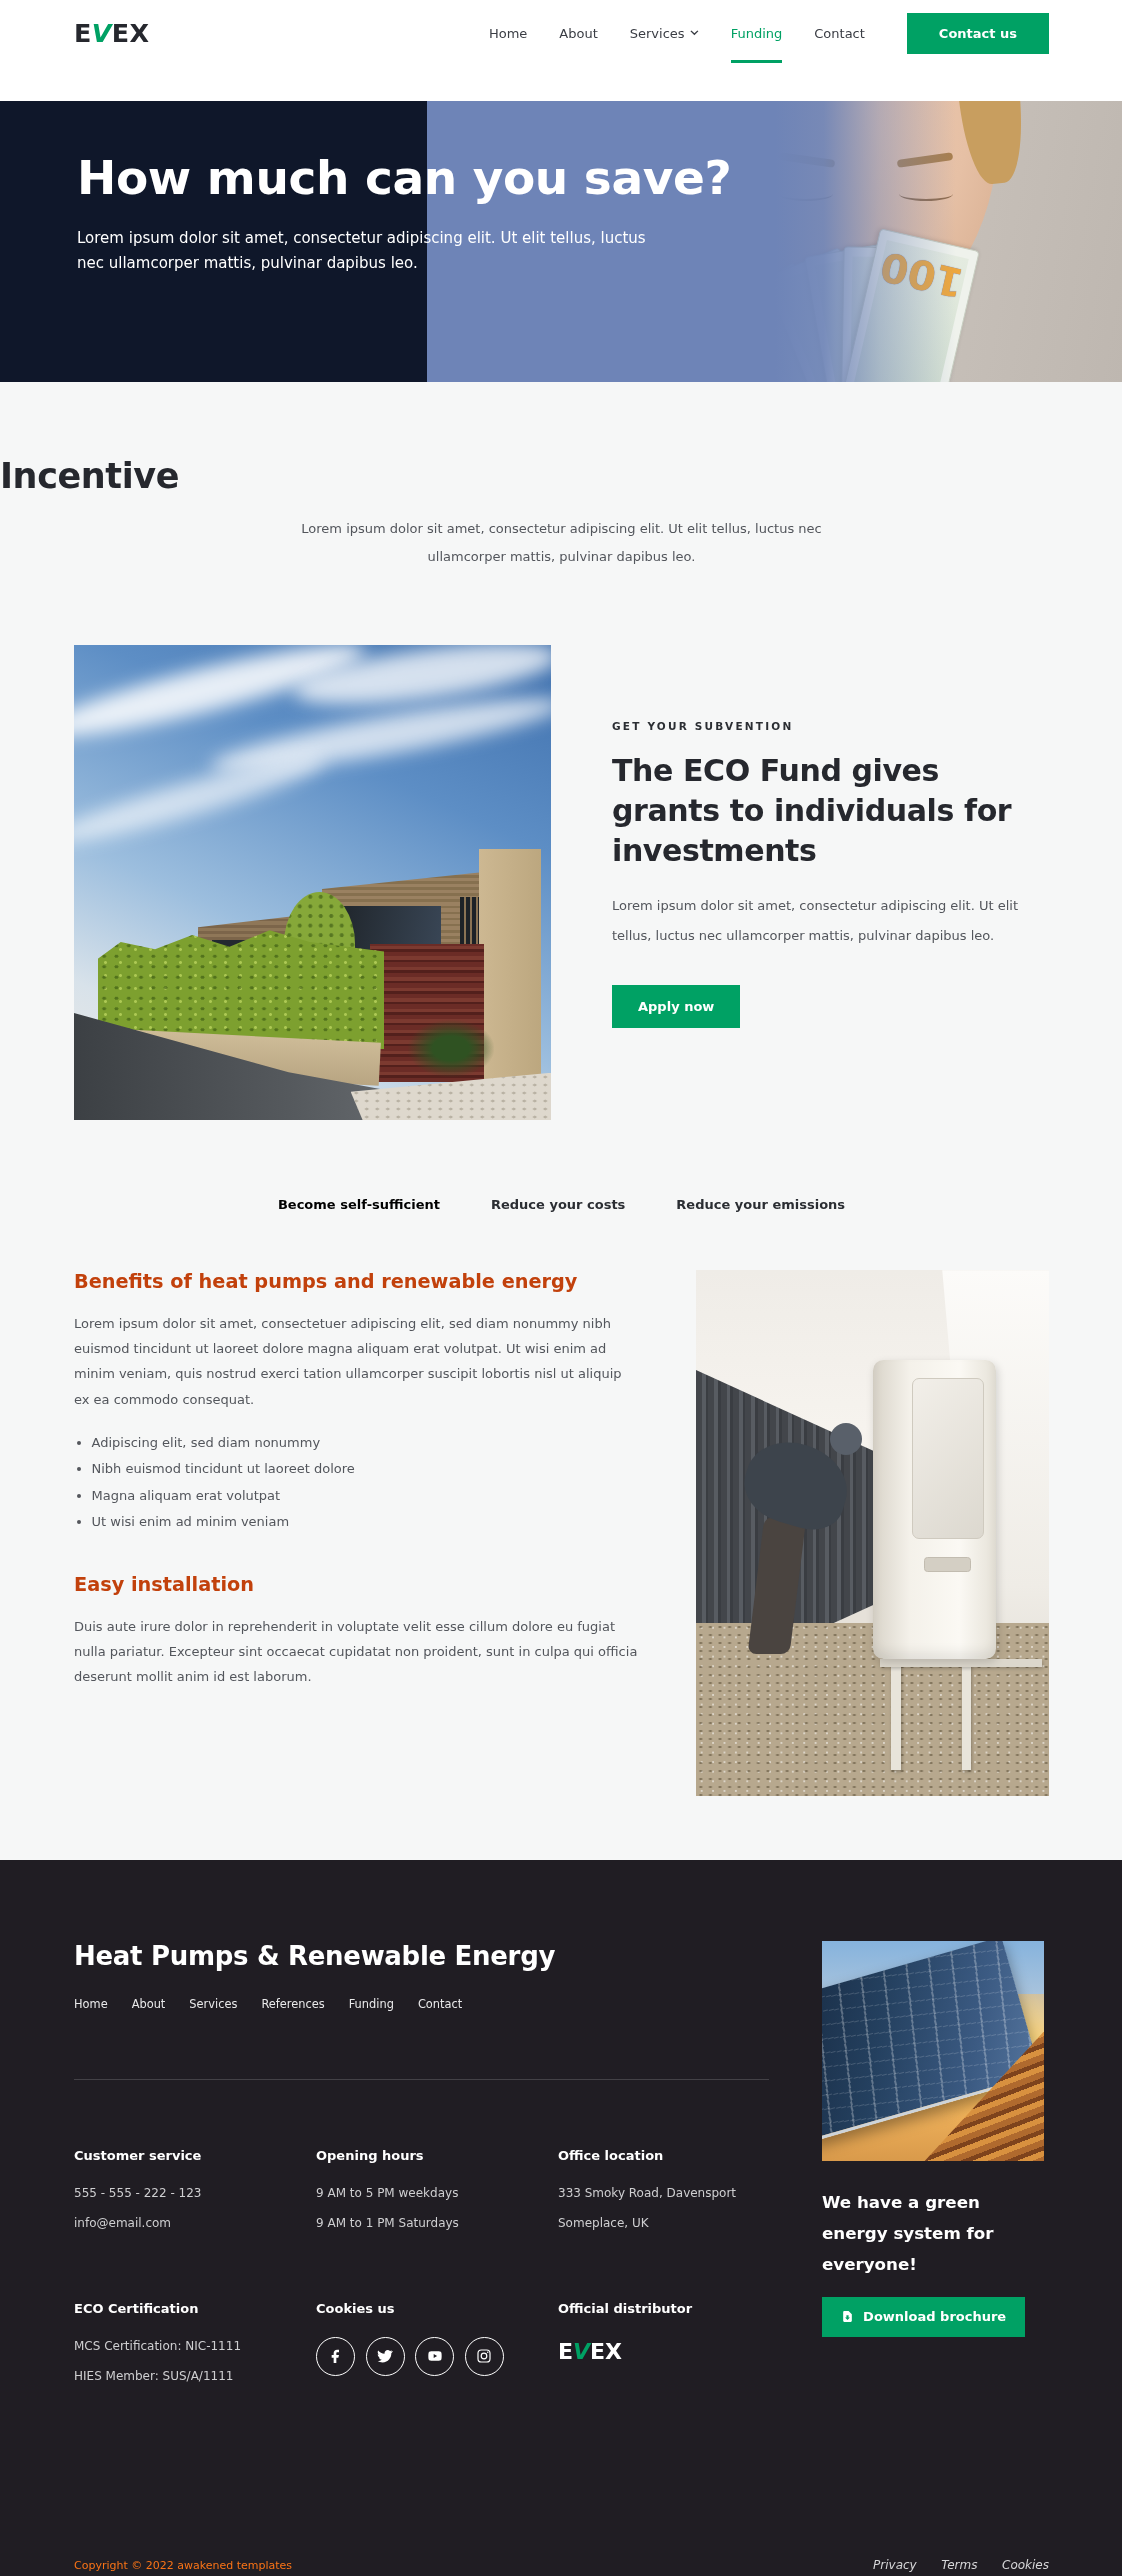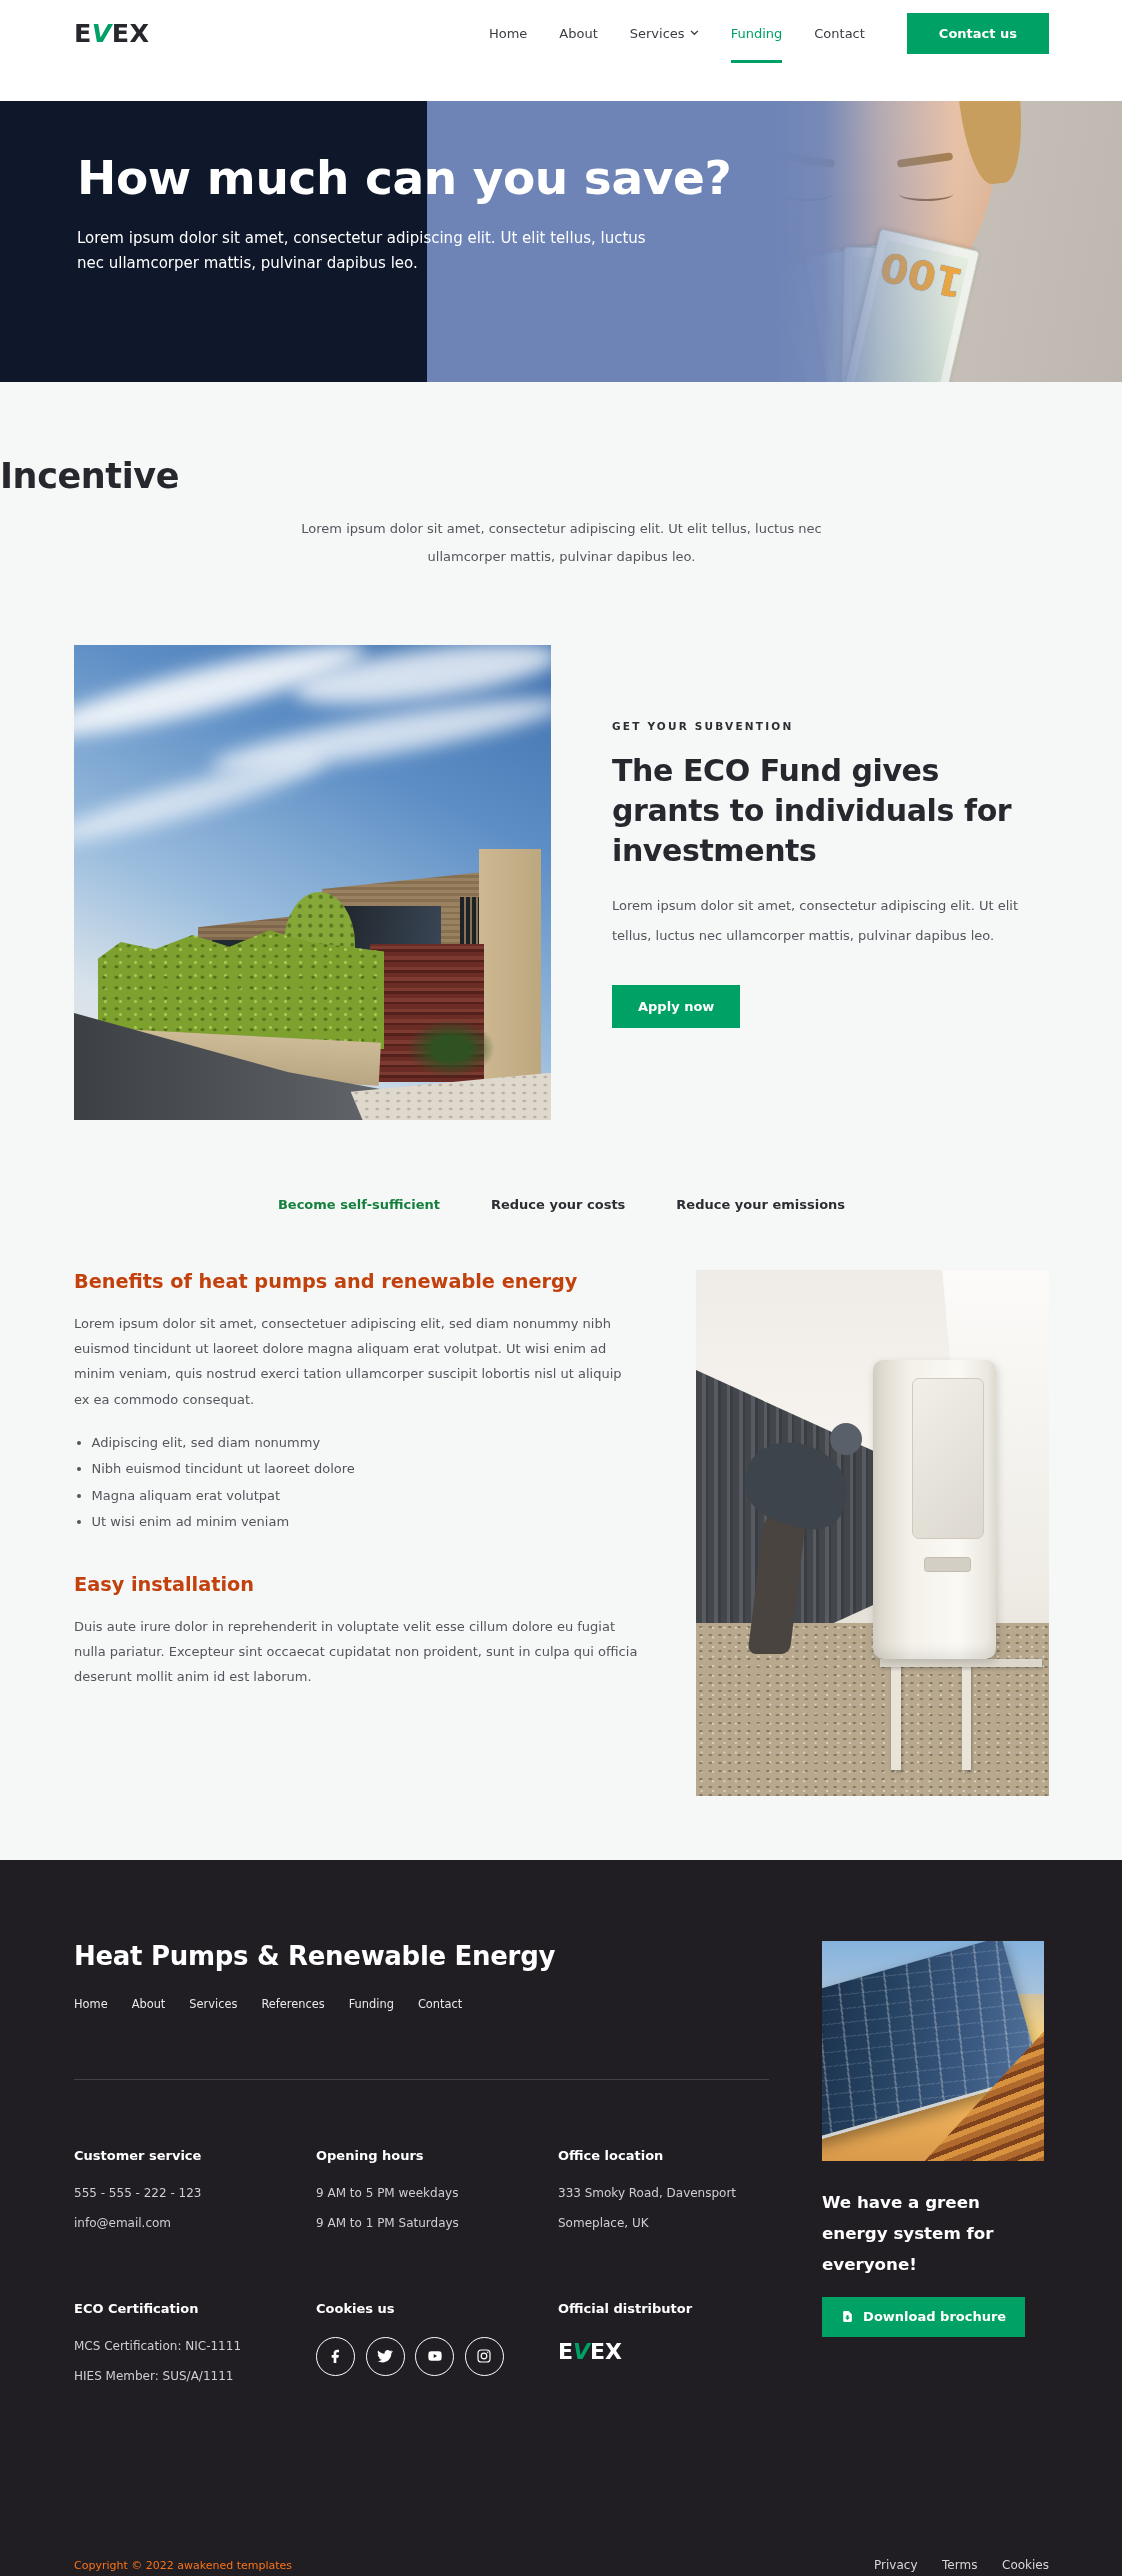--- a/index.html
+++ b/index.html
@@ -69,21 +69,21 @@
   .pebbles { position:absolute; left:58%; bottom:0; width:42%; height:10%; background-color:#ded8cd; background-image:radial-gradient(#b9b2a4 1.8px,transparent 2.1px); background-size:10.5px 8px; clip-path:polygon(0 40%,100% 0,100% 100%,6% 100%); }
 
   .eco-text { padding-top:75px; }
   .eyebrow { font-size:10.5px; font-weight:700; letter-spacing:2.2px; color:#2b2e33; }
   .eco-text h3 { font-size:30px; font-weight:700; color:#26282e; line-height:1.32; letter-spacing:-0.4px; margin-top:19.3px; max-width:456px; }
   .eco-text p { font-size:13px; color:#53565c; line-height:2.25; margin-top:21px; max-width:421px; }
   .eco-text .btn { margin-top:35px; padding:14px 26px; }
 
   .tabs { margin-top:77px; display:flex; justify-content:center; gap:51px; }
   .tab { font-size:13px; font-weight:600; color:#2b2e33; cursor:pointer; }
-  .tab.active { color:#15803d; }
+  .tab.active { color:#000000; }
 
   .benefits { width:975px; margin:58px auto 0; display:flex; gap:58px; }
   .ben-left { width:564px; }
   .ben-left h4 { font-size:19.3px; font-weight:700; color:#c2410c; }
   .ben-left p { font-size:13px; color:#53565c; line-height:1.95; margin-top:17.5px; }
   .ben-left ul { margin:23px 0 0 17.5px; }
   .ben-left li { font-size:13px; color:#53565c; margin:11.4px 0; }
   .ben-h2 { margin-top:44px; }
 
   .hp-scene { width:353px; height:526px; position:relative; overflow:hidden; flex:none; background:linear-gradient(180deg,#efece7 0%,#f8f5f0 38%,#e6e1d9 56%); }
@@ -122,21 +122,21 @@
   .f-right { width:222px; flex:none; }
   .solar-scene { width:222px; height:220px; position:relative; overflow:hidden; background:linear-gradient(180deg,#86b3dd 0%,#b9cbdc 36%,#e8c385 54%,#f4b75f 70%,#d99a4b 100%); }
   .sun { position:absolute; right:-8%; top:24%; width:70%; height:66%; background:radial-gradient(circle at 70% 40%,#fff3cf 0%,rgba(255,214,120,.9) 16%,rgba(255,190,90,.45) 45%,transparent 70%); }
   .panel { position:absolute; left:-16%; top:12%; width:108%; height:66%; transform:rotate(-16deg); border-bottom:3.5px solid #cdd4da; box-shadow:0 7px 14px rgba(0,0,0,.35); background:repeating-linear-gradient(100deg,rgba(255,255,255,.28) 0 1.8px,transparent 1.8px 23px),repeating-linear-gradient(10deg,rgba(255,255,255,.16) 0 0.9px,transparent 0.9px 14px),linear-gradient(115deg,#16283f 0%,#24405f 40%,#3b5a82 75%,#55759e 100%); }
   .tiles { position:absolute; right:-5%; bottom:-7%; width:72%; height:64%; transform:rotate(-6deg); background:repeating-linear-gradient(165deg,#b06a2e 0 6.1px,#7e431c 6.1px 10.5px,#d8913f 10.5px 16px); clip-path:polygon(100% 0,100% 100%,0 100%); }
   .promo-text { font-size:16.7px; font-weight:700; line-height:1.85; margin-top:26px; }
   .dl-btn { margin-top:17.5px; display:inline-flex; align-items:center; gap:8.8px; padding:12.3px 19.3px; font-size:13px; }
 
   .f-bottom { margin-top:auto; display:flex; justify-content:space-between; align-items:center; padding-bottom:40px; }
   .f-bottom .copy { font-size:11px; color:#f97316; }
-  .f-links { display:flex; gap:24.6px; }
+  .f-links { display:flex; gap:24.6px;font-style:italic; }
   .f-links a { font-size:12px; color:#d6d6d8; text-decoration:none; cursor:pointer; }
 </style>
 </head>
 <body>
 
 <header class="header">
   <div class="logo"><span>E</span><span class="v">V</span><span>EX</span></div>
   <nav class="nav">
     <a class="nav-item">Home</a>
     <a class="nav-item">About</a>

